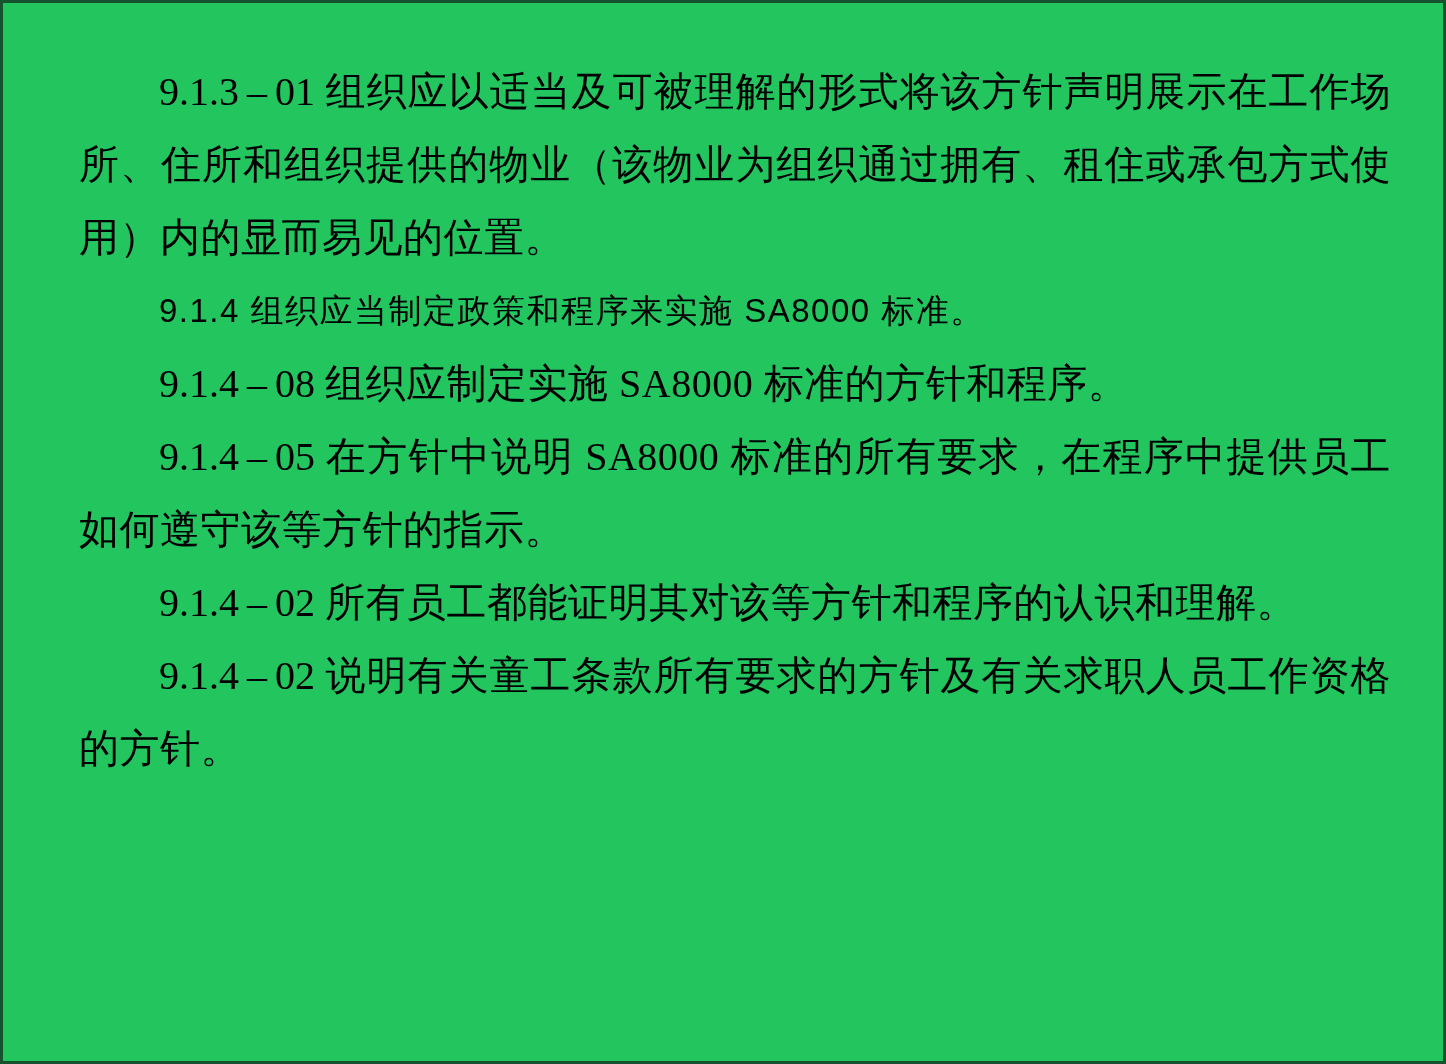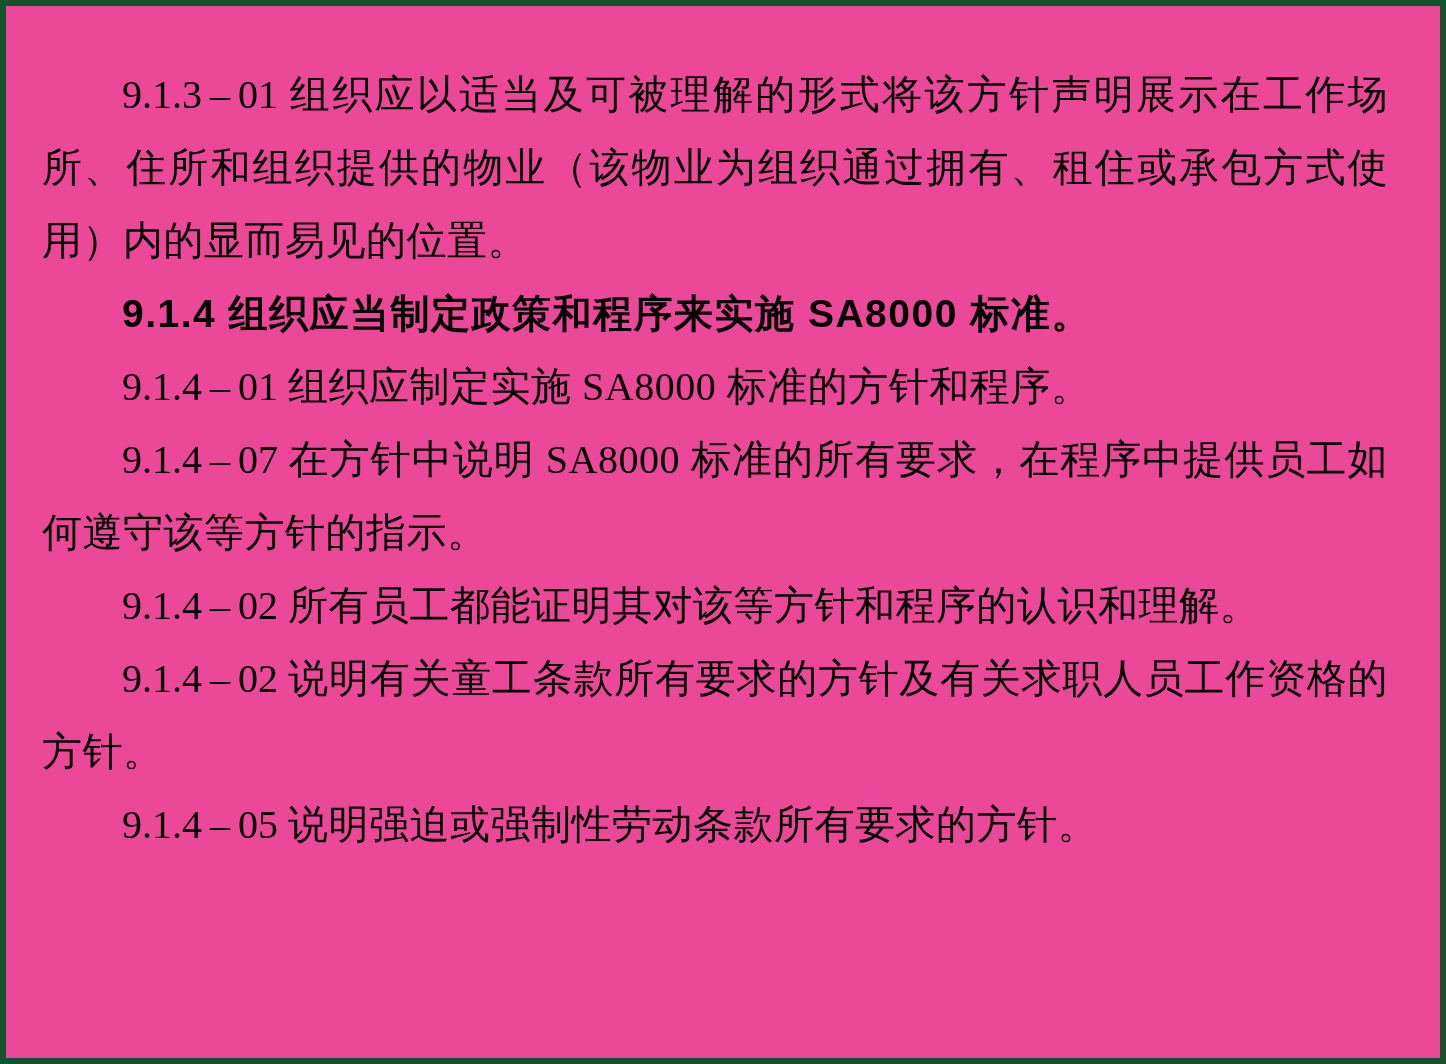--- a/index.html
+++ b/index.html
@@ -11,53 +11,52 @@
     width: 1446px;
     height: 1064px;
     font-family: "Liberation Serif", "DejaVu Serif", serif;
     color: #000000;
     overflow: hidden;
   }
   .page {
     box-sizing: border-box;
     width: 1446px;
     height: 1064px;
-    border: 6px solid #14532d;
-    padding: 52px 52px 30px 36px;
-    background: #ec4899;
+    border: 3px solid #14532d;
+    padding: 52px 52px 30px 76px;
+    background: #22c55e;
   }
   .doc-body {
     box-sizing: border-box;
     width: 100%;
     height: 100%;
   }
   p.para {
     margin: 0 0 0 0;
     padding: 0;
     font-size: 40px;
     line-height: 73px;
     text-indent: 80px;
     text-align: justify;
     text-justify: inter-ideograph;
     letter-spacing: 0.5px;
     font-family: "Liberation Serif", "DejaVu Serif", serif;
   }
   p.para.bold {
-    font-weight: bold;
+    font-weight: normal;
     font-family: "Liberation Sans", "DejaVu Sans", sans-serif;
     letter-spacing: 1.5px;
-    font-size: 39px;
+    font-size: 33px;
   }
 </style>
 </head>
 <body>
 
 <div class="page">
   <div class="doc-body">
     <p class="para">9.1.3 – 01 组织应以适当及可被理解的形式将该方针声明展示在工作场所、住所和组织提供的物业（该物业为组织通过拥有、租住或承包方式使用）内的显而易见的位置。</p>
     <p class="para bold">9.1.4 组织应当制定政策和程序来实施 SA8000 标准。</p>
-    <p class="para">9.1.4 – 01 组织应制定实施 SA8000 标准的方针和程序。</p>
-    <p class="para">9.1.4 – 07 在方针中说明 SA8000 标准的所有要求，在程序中提供员工如何遵守该等方针的指示。</p>
+    <p class="para">9.1.4 – 08 组织应制定实施 SA8000 标准的方针和程序。</p>
+    <p class="para">9.1.4 – 05 在方针中说明 SA8000 标准的所有要求，在程序中提供员工如何遵守该等方针的指示。</p>
     <p class="para">9.1.4 – 02 所有员工都能证明其对该等方针和程序的认识和理解。</p>
     <p class="para">9.1.4 – 02 说明有关童工条款所有要求的方针及有关求职人员工作资格的方针。</p>
-    <p class="para">9.1.4 – 05 说明强迫或强制性劳动条款所有要求的方针。</p>
   </div>
 </div>
 
 </body></html>

